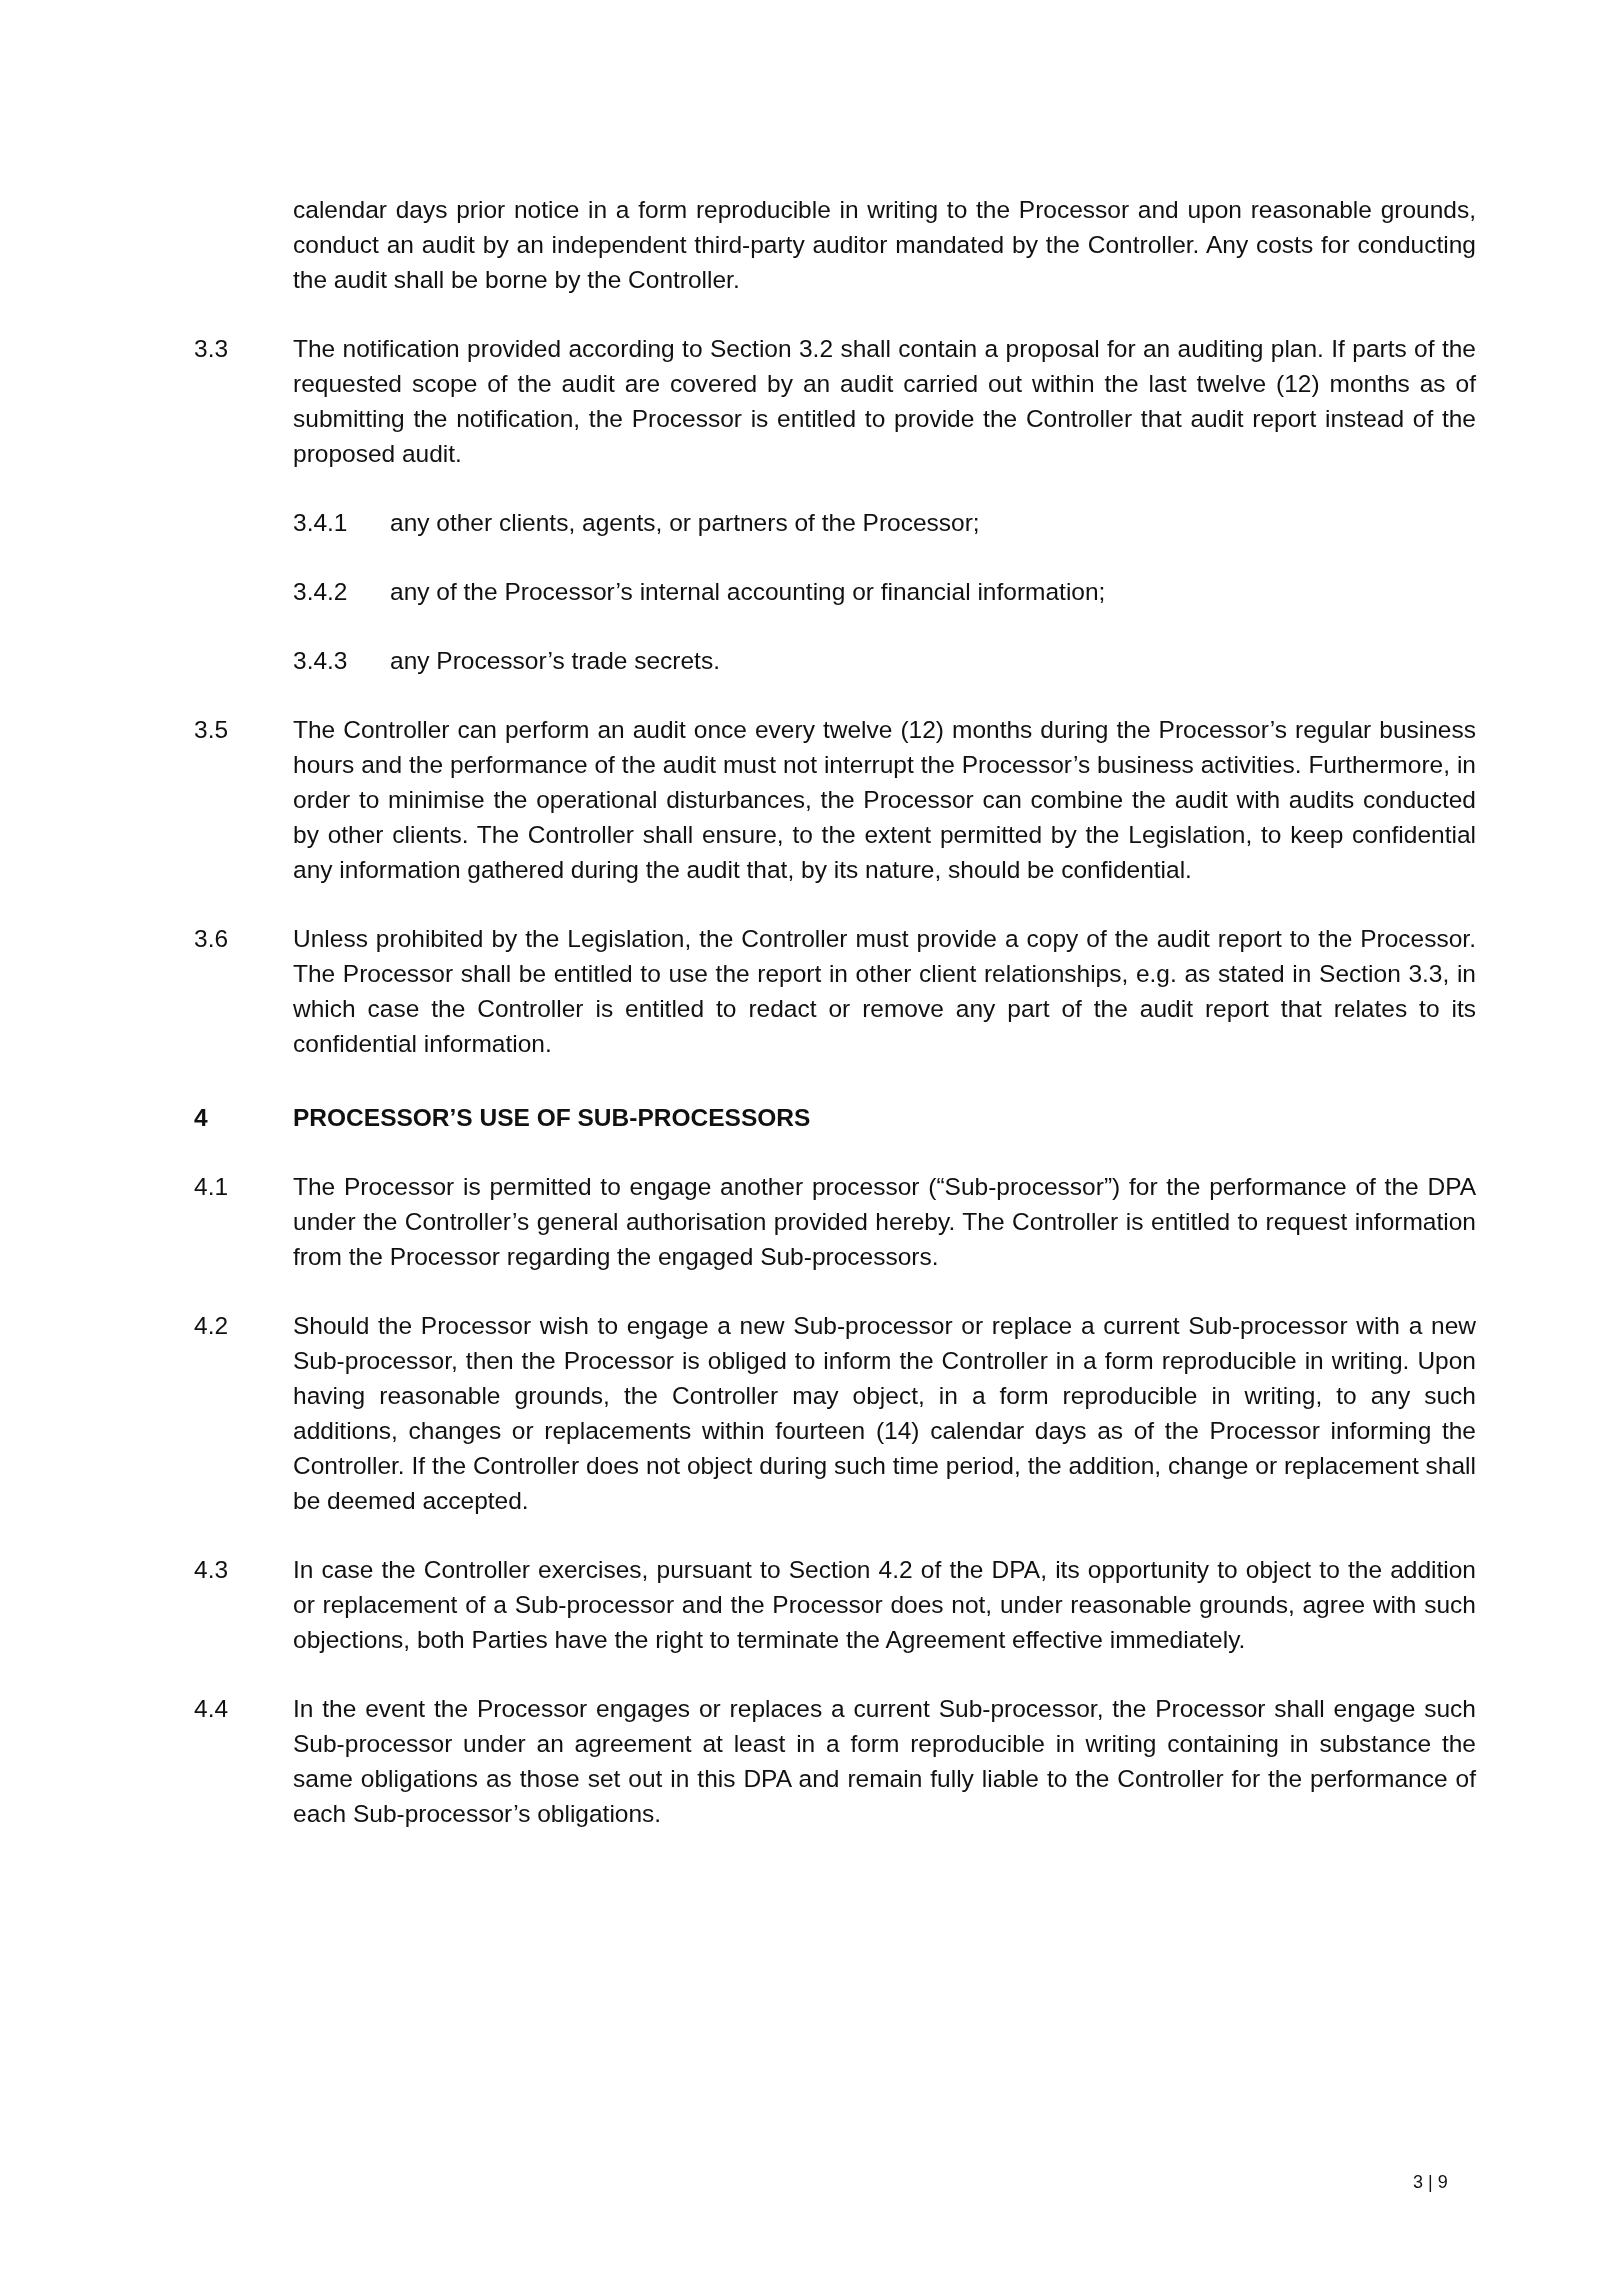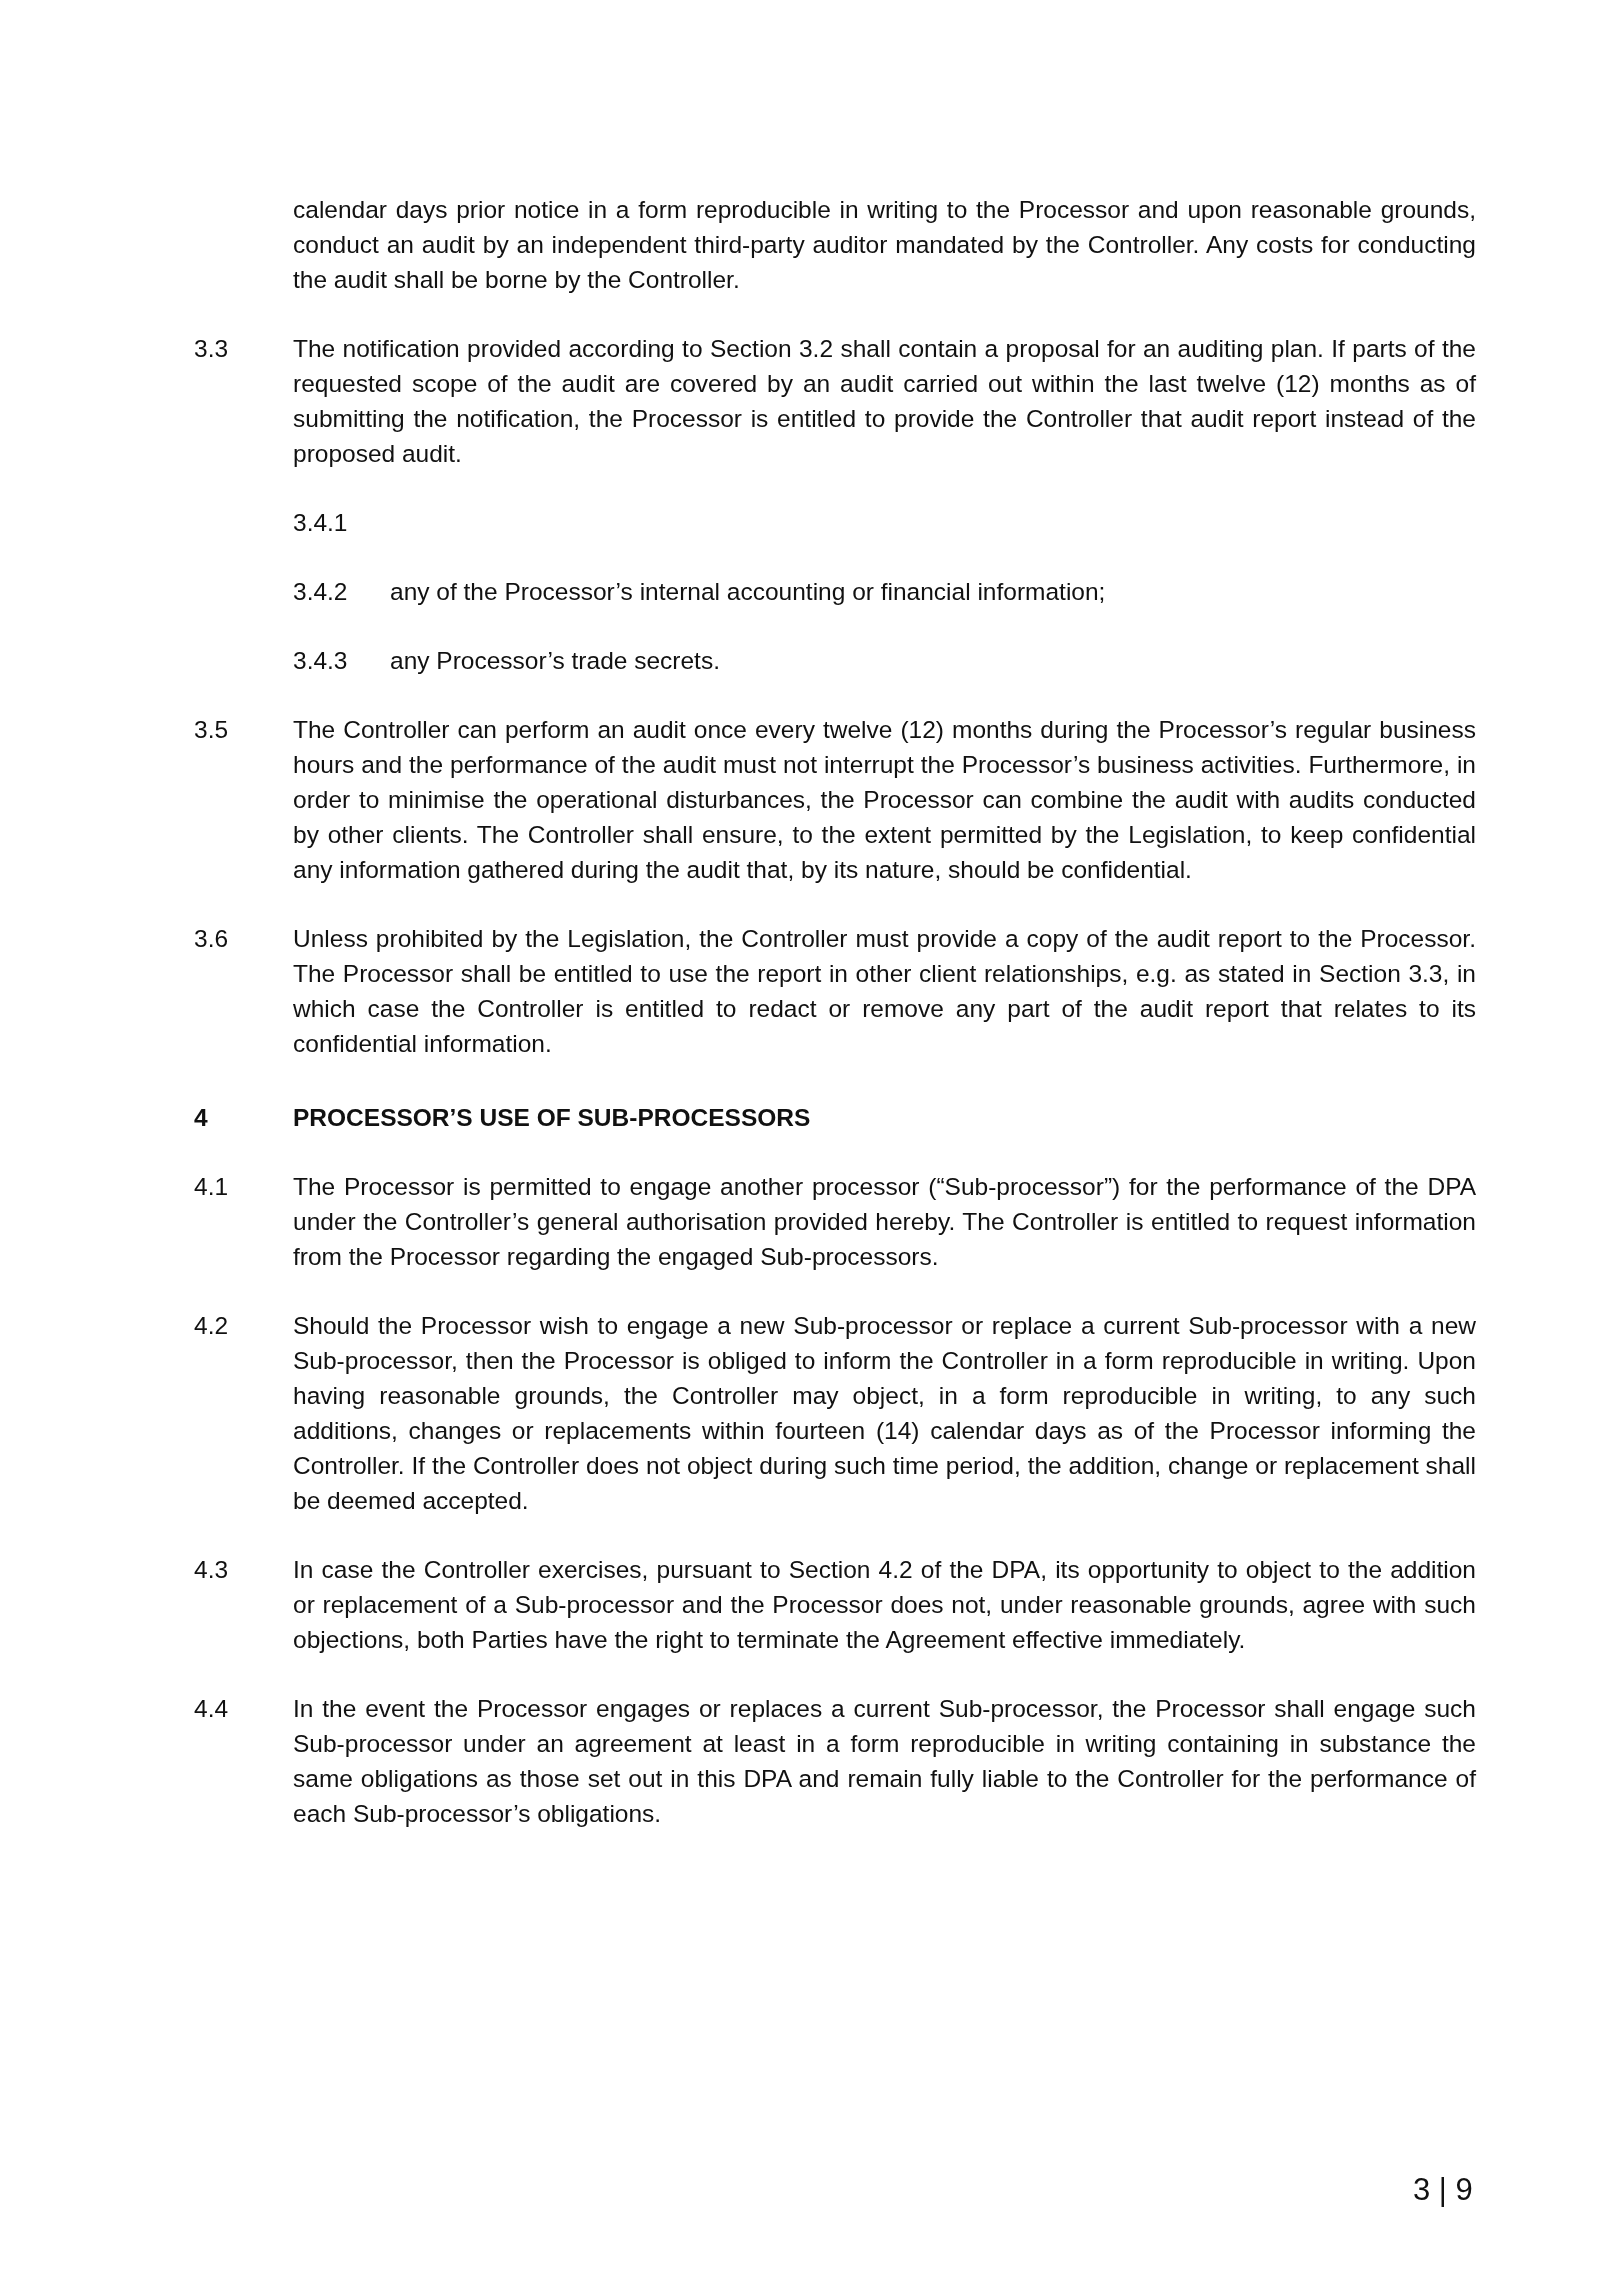--- a/index.html
+++ b/index.html
@@ -8,38 +8,39 @@
   .content { position:absolute; left:194px; top:192px; width:1282px; font-size:24.5px; line-height:35px; }
   .para { display:flex; margin-bottom:34px; }
   .num { width:99px; flex:none; font-weight:normal; }
   .text { flex:1; text-align:justify; }
   .cont { padding-left:99px; text-align:justify; margin-bottom:34px; }
   .sub { display:flex; padding-left:99px; margin-bottom:34px; }
   .subnum { width:97px; flex:none; }
   .heading { display:flex; margin-top:39px; margin-bottom:34px; font-weight:bold; }
   .heading .num { font-weight:bold; }
   b { font-weight:normal; }
-  .pagenum { position:absolute; left:1413px; top:2172px; font-size:31px; }
+  .pagenum { position:absolute; left:1413px; top:2172px; font-size:18px; }
 </style>
 </head>
 <body>
 
 <div class="page">
   <div class="content">
 
     <div class="cont">calendar days prior notice in a form reproducible in writing to the Processor and upon reasonable grounds, conduct an audit by an independent third-party auditor mandated by the Controller. Any costs for conducting the audit shall be borne by the Controller.</div>
 
     <div class="para">
       <span class="num">3.3</span>
       <span class="text">The notification provided according to Section 3.2 shall contain a proposal for an auditing plan. If parts of the requested scope of the audit are covered by an audit carried out within the last twelve (12) months as of submitting the notification, the Processor is entitled to provide the Controller that audit report instead of the proposed audit.</span>
     </div>
 
 
     <div class="sub">
       <span class="subnum">3.4.1</span>
+      <span class="text">any other clients, agents, or partners of the Processor;</span>
     </div>
 
     <div class="sub">
       <span class="subnum">3.4.2</span>
       <span class="text">any of the Processor’s internal accounting or financial information;</span>
     </div>
 
     <div class="sub">
       <span class="subnum">3.4.3</span>
       <span class="text">any Processor’s trade secrets.</span>

